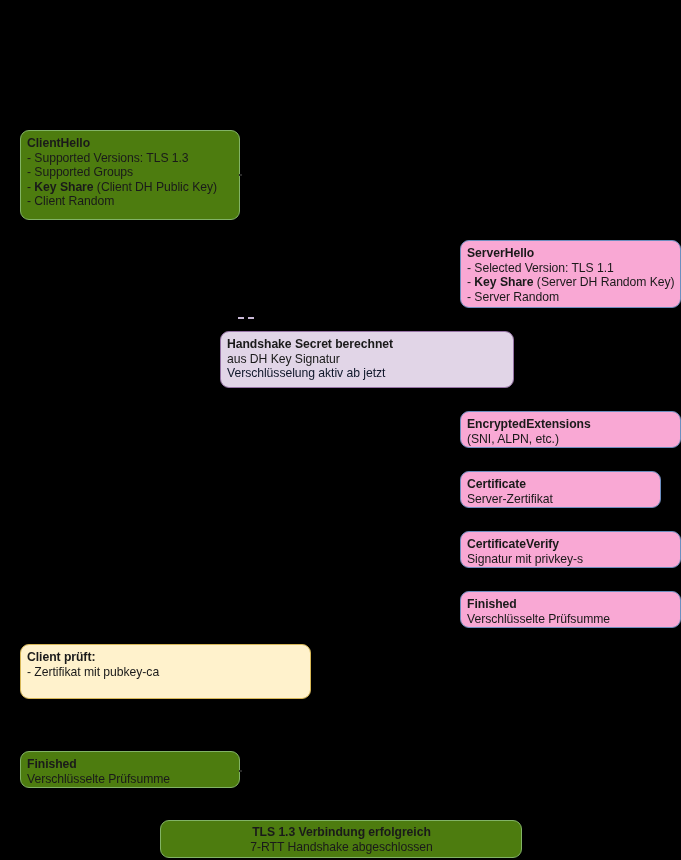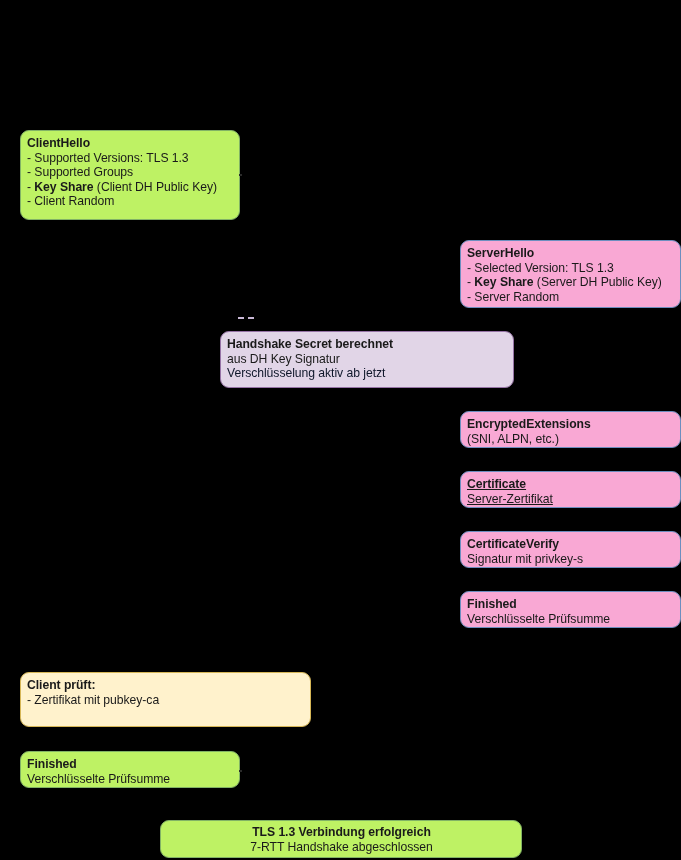--- a/index.html
+++ b/index.html
@@ -28,21 +28,21 @@
   }
   .box .ttl {
     font-weight: bold;
     display: block;
   }
   .box .ln {
     display: block;
     white-space: nowrap;
   }
   .box .ln b { font-weight: bold; }
-  .green  { background: #bef264; border-color: #82b366; }
+  .green  { background: #4d7c0f; border-color: #82b366; }
   .blue   { background: #f9a8d4; border-color: #6c8ebf; }
   .purple { background: #e1d5e7; border-color: #9673a6; }
   .yellow { background: #fff2cc; border-color: #d6b656; }
   .warn   { color: #0f172a; }
   .centerbox { text-align: center; }
   .dash-remnant {
     position: absolute;
     border-top: 2px dashed #c9b8d6;
     width: 16px;
     height: 0;
@@ -63,54 +63,54 @@
     <span class="ttl">ClientHello</span>
     <span class="ln">- Supported Versions: TLS 1.3</span>
     <span class="ln">- Supported Groups</span>
     <span class="ln"><span>- </span><b>Key Share</b><span> (Client DH Public Key)</span></span>
     <span class="ln">- Client Random</span>
   </div>
   <div class="edge-tick" style="left:239px; top:174px;"></div>
 
   <div class="box blue" style="left:460px; top:240px; width:221px; height:68px;">
     <span class="ttl">ServerHello</span>
-    <span class="ln">- Selected Version: TLS 1.3</span>
-    <span class="ln"><span>- </span><b>Key Share</b><span> (Server DH Public Key)</span></span>
+    <span class="ln">- Selected Version: TLS 1.1</span>
+    <span class="ln"><span>- </span><b>Key Share</b><span> (Server DH Random Key)</span></span>
     <span class="ln">- Server Random</span>
   </div>
 
   <div class="dash-remnant" style="left:238px; top:317px;"></div>
 
   <div class="box purple" style="left:220px; top:331px; width:294px; height:57px;">
     <span class="ttl">Handshake Secret berechnet</span>
     <span class="ln">aus DH Key Signatur</span>
     <span class="ln warn">Verschlüsselung aktiv ab jetzt</span>
   </div>
 
   <div class="box blue" style="left:460px; top:411px; width:221px; height:37px;">
     <span class="ttl">EncryptedExtensions</span>
     <span class="ln">(SNI, ALPN, etc.)</span>
   </div>
 
-  <div class="box blue" style="left:460px; top:471px; width:221px; height:37px;text-decoration:underline;">
+  <div class="box blue" style="left:460px; top:471px; width:201px; height:37px;">
     <span class="ttl">Certificate</span>
     <span class="ln">Server-Zertifikat</span>
   </div>
 
   <div class="box blue" style="left:460px; top:531px; width:221px; height:37px;">
     <span class="ttl">CertificateVerify</span>
     <span class="ln">Signatur mit privkey-s</span>
   </div>
 
   <div class="box blue" style="left:460px; top:591px; width:221px; height:37px;">
     <span class="ttl">Finished</span>
     <span class="ln">Verschlüsselte Prüfsumme</span>
   </div>
 
-  <div class="box yellow" style="left:20px; top:672px; width:291px; height:55px;">
+  <div class="box yellow" style="left:20px; top:644px; width:291px; height:55px;">
     <span class="ttl">Client prüft:</span>
     <span class="ln">- Zertifikat mit pubkey-ca</span>
   </div>
 
   <div class="box green" style="left:20px; top:751px; width:220px; height:37px;">
     <span class="ttl">Finished</span>
     <span class="ln">Verschlüsselte Prüfsumme</span>
   </div>
   <div class="edge-tick" style="left:239px; top:770px;"></div>
 

